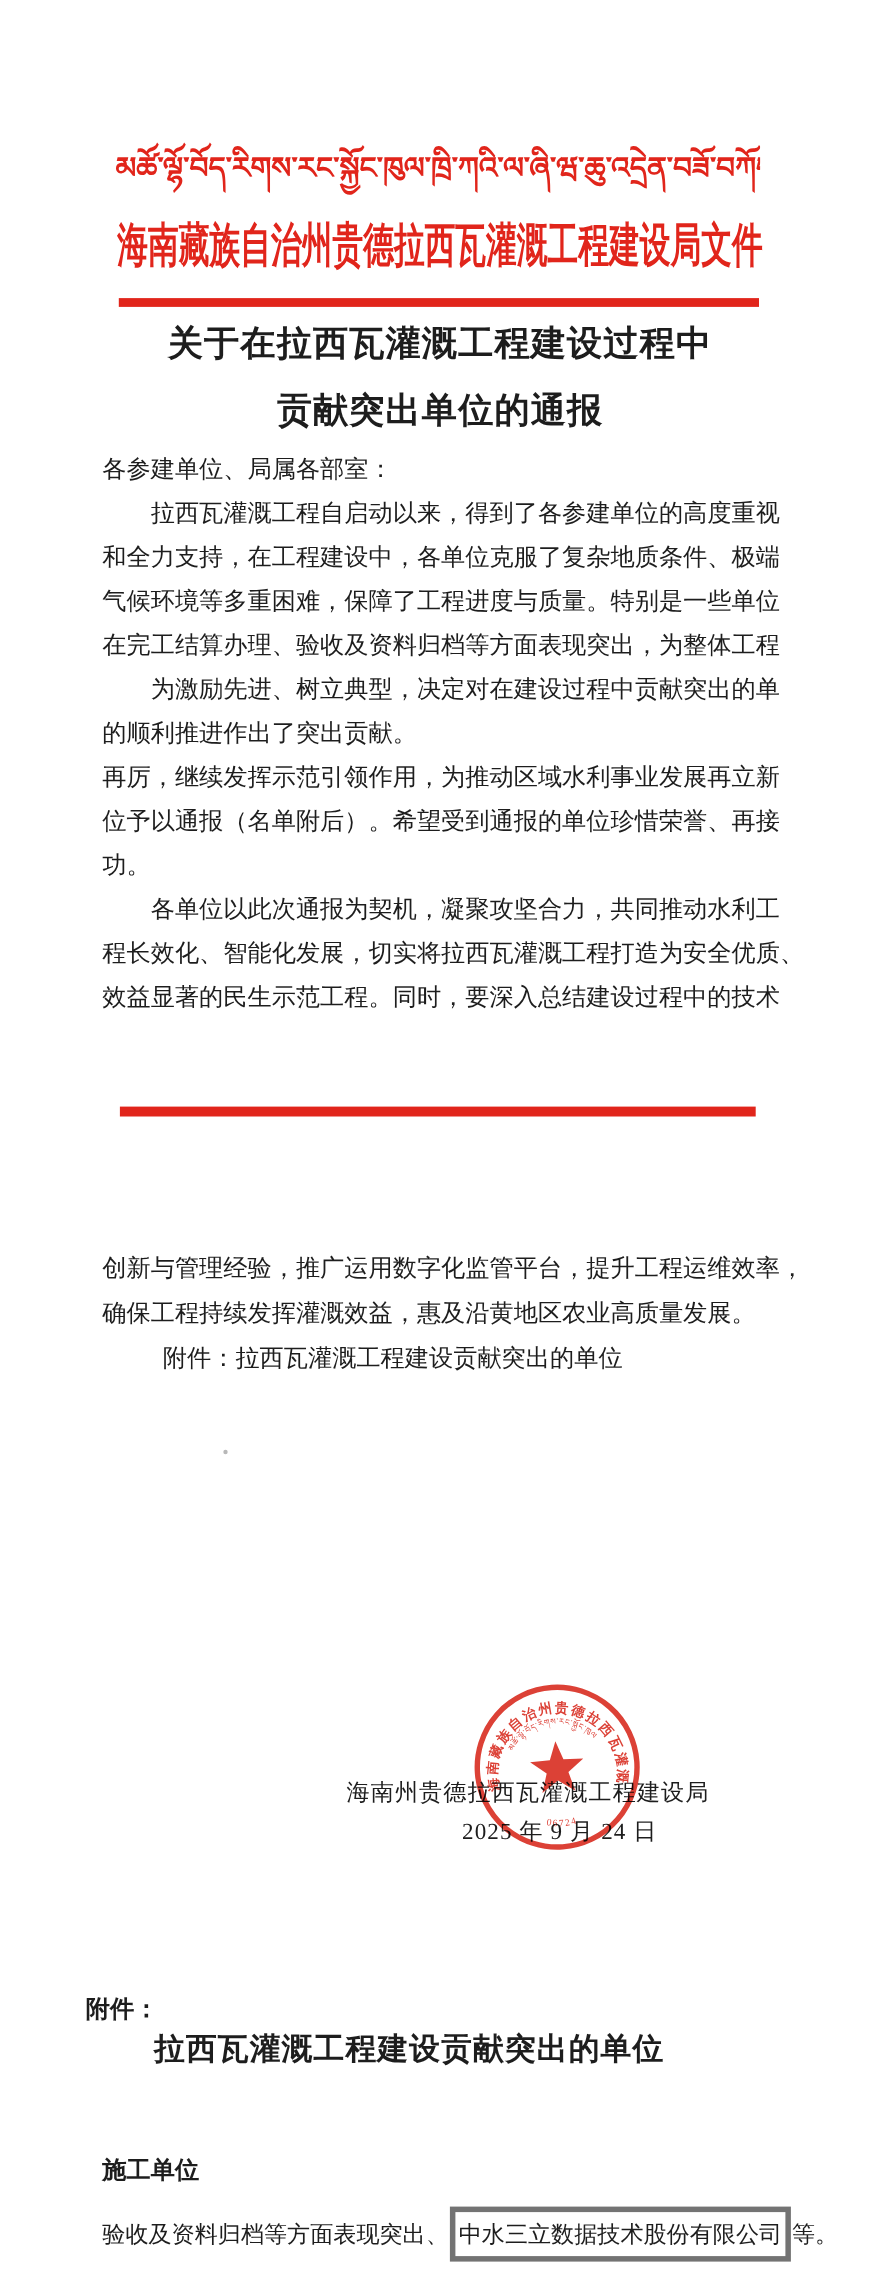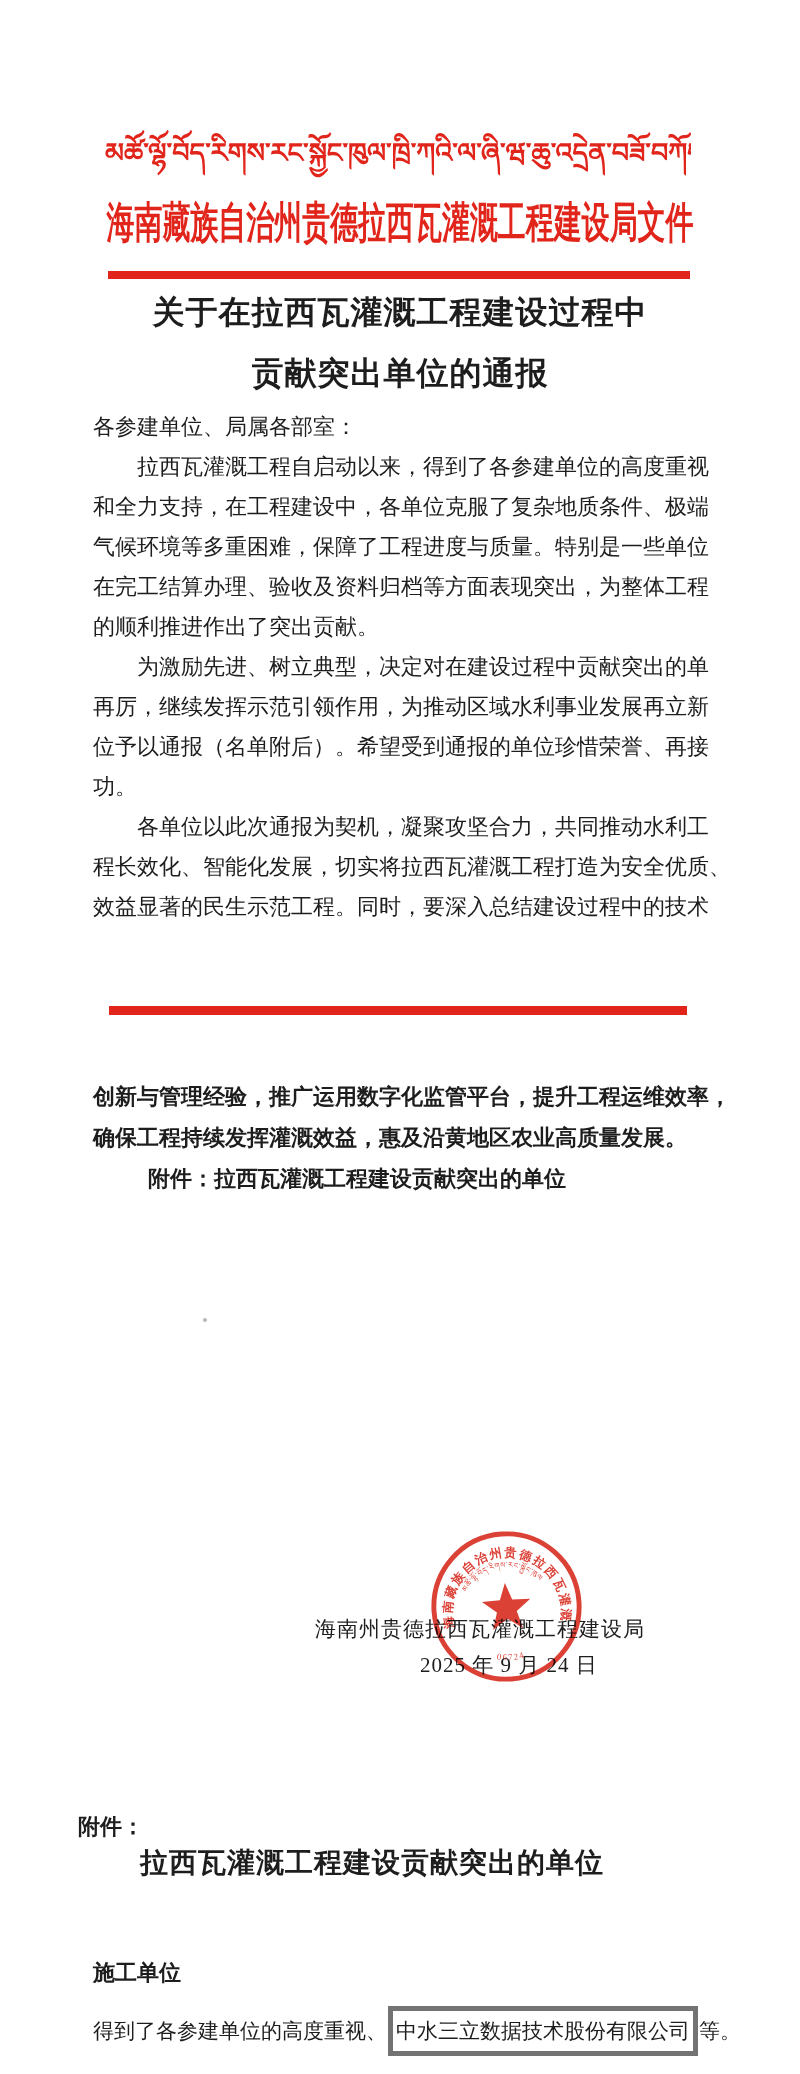--- a/index.html
+++ b/index.html
@@ -35,21 +35,21 @@
     font-weight:bold;font-size:32px;white-space:nowrap;letter-spacing:1px;
   }
   .t1{top:291px;}
   .t2{top:340px;margin-top:12px;}
   
   .salutation{
     position:absolute;left:93px;top:414px;font-size:22px;line-height:26px;white-space:nowrap;text-align:center;
   }
   .bodyblock{position:absolute;left:93px;width:614px;}
   .bb1{top:447px;}
-  .bb2{top:1076px;font-weight:bold;}
+  .bb2{top:1132px;}
   .bodyline{
     height:40px;line-height:40px;font-size:22px;
     text-align:justify;text-align-last:justify;text-justify:inter-character;
     overflow:visible;white-space:nowrap;
   }
   .bb2 .bodyline{height:41px;line-height:41px;}
   .ind{padding-left:44px;}
   .ind2{padding-left:55px;}
   .noj{text-align-last:left;}
   
@@ -101,22 +101,22 @@
   <div class="doc-title t1">关于在拉西瓦灌溉工程建设过程中</div>
   <div class="doc-title t2">贡献突出单位的通报</div>
 
   <div class="salutation">各参建单位、局属各部室：</div>
 
   <div class="bodyblock bb1">
     <div class="bodyline ind">拉西瓦灌溉工程自启动以来，得到了各参建单位的高度重视</div>
     <div class="bodyline">和全力支持，在工程建设中，各单位克服了复杂地质条件、极端</div>
     <div class="bodyline">气候环境等多重困难，保障了工程进度与质量。特别是一些单位</div>
     <div class="bodyline">在完工结算办理、验收及资料归档等方面表现突出，为整体工程</div>
+    <div class="bodyline ind">为激励先进、树立典型，决定对在建设过程中贡献突出的单</div>
     <div class="bodyline noj">的顺利推进作出了突出贡献。</div>
-    <div class="bodyline ind">为激励先进、树立典型，决定对在建设过程中贡献突出的单</div>
     <div class="bodyline">再厉，继续发挥示范引领作用，为推动区域水利事业发展再立新</div>
     <div class="bodyline">位予以通报（名单附后）。希望受到通报的单位珍惜荣誉、再接</div>
     <div class="bodyline noj">功。</div>
     <div class="bodyline ind">各单位以此次通报为契机，凝聚攻坚合力，共同推动水利工</div>
     <div class="bodyline">程长效化、智能化发展，切实将拉西瓦灌溉工程打造为安全优质、</div>
     <div class="bodyline">效益显著的民生示范工程。同时，要深入总结建设过程中的技术</div>
   </div>
 
   <div class="rule rule2"></div>
 
@@ -149,16 +149,16 @@
     <text font-size="9" fill="#d93025" letter-spacing="1.5" text-anchor="middle">
       <textPath href="#arcNum" startOffset="50%">06724</textPath>
     </text>
   </svg>
 
   <div class="att-label">附件：</div>
   <div class="att-title">拉西瓦灌溉工程建设贡献突出的单位</div>
   <div class="sec-heading">施工单位</div>
 
   <div class="companies">
-    <span>得到了各参建单位的高度重视、</span><span class="hl-box">中水三立数据技术股份有限公司</span><span>等。</span>
+    <span>验收及资料归档等方面表现突出、</span><span class="hl-box">中水三立数据技术股份有限公司</span><span>等。</span>
   </div>
 
 </div>
 
 </body></html>

